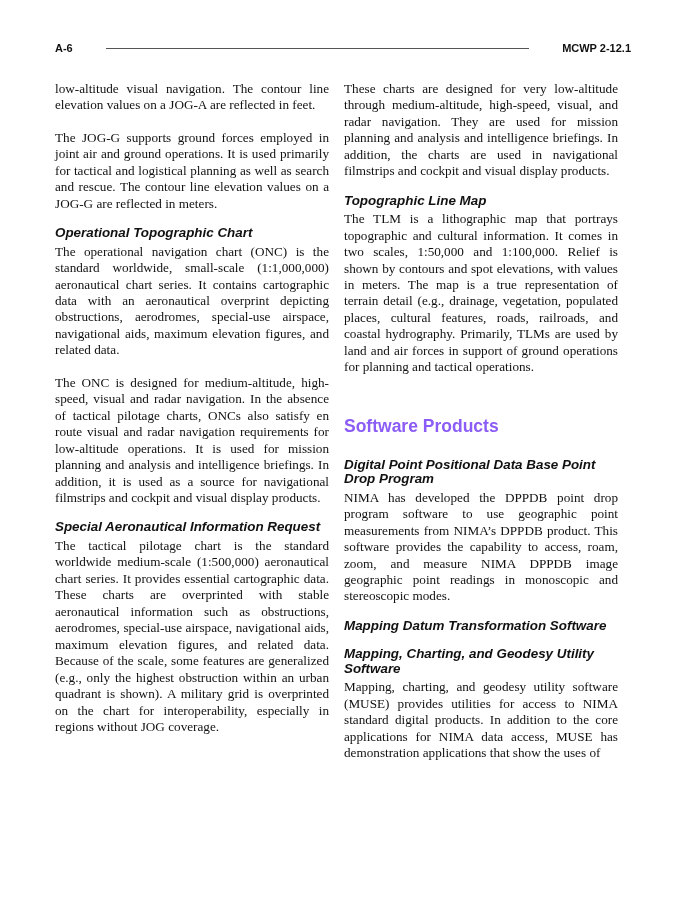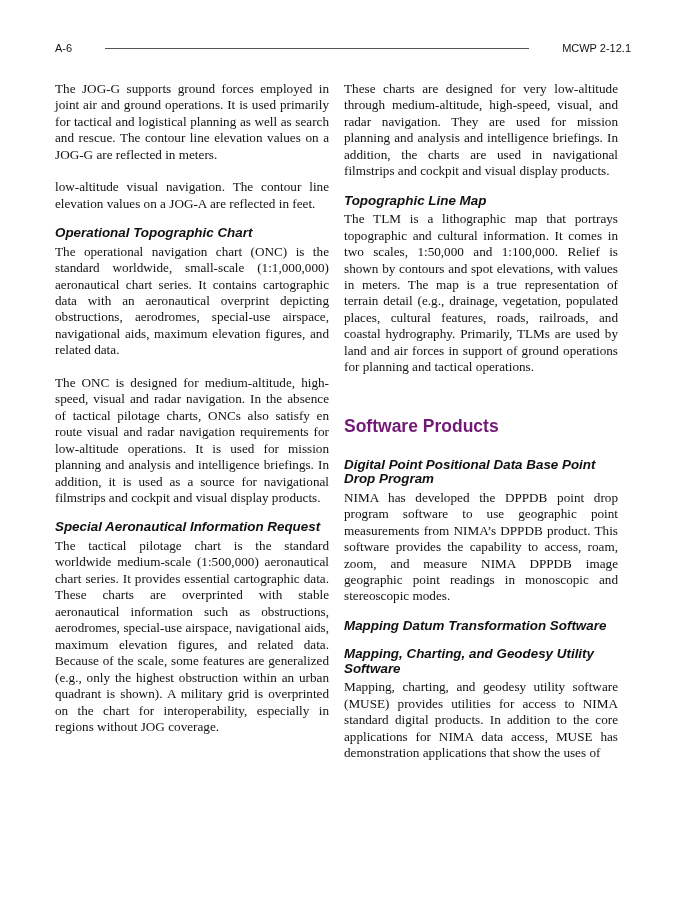--- a/index.html
+++ b/index.html
@@ -1,52 +1,52 @@
 <!DOCTYPE html>
 <html><head>
 <meta charset="utf-8">
 <style>
   html, body { margin: 0; padding: 0; background: #ffffff; }
   body { width: 695px; height: 899px; position: relative; overflow: hidden; color: #111; }
   .header {
     position: absolute; left: 55px; top: 40px; width: 576px; height: 16px;
     display: flex; align-items: center;
-    font-family: "Liberation Sans", sans-serif; font-weight: normal; font-size: 11px; color: #111; gap: 28px;
+    font-family: "Liberation Sans", sans-serif; font-weight: bold; font-size: 11px; color: #111; gap: 28px;
   }
   .header .rule { flex: 1; height: 1px; background: #555; margin: 0 5px; }
   .col { position: absolute; top: 81px; width: 274px; }
   .col.left { left: 55px; }
   .col.right { left: 344px; }
   p {
     margin: 0;
     font-family: "Liberation Serif", serif; font-size: 13.2px; line-height: 16.45px;
     text-align: justify; color: #111;
   }
   p + p { margin-top: 16px; }
   h3 {
     margin: 14px 0 3px 0;
     font-family: "Liberation Sans", sans-serif; font-weight: bold; font-size: 13.4px; line-height: 14.5px; color: #111; font-style: italic;
   }
   h2 {
     margin: 40px 0 22px 0;
-    font-family: "Liberation Sans", sans-serif; font-weight: bold; font-size: 17.5px; line-height: 20px; color: #701a75;
+    font-family: "Liberation Sans", sans-serif; font-weight: bold; font-size: 17.5px; line-height: 20px; color: #8b5cf6;
   }
 </style>
 </head>
 <body>
 
 <div class="header">
   <span>A-6</span>
   <span class="rule"></span>
   <span>MCWP 2-12.1</span>
 </div>
 
 <div class="col left">
+  <p>low-altitude visual navigation. The contour line elevation values on a JOG-A are reflected in feet.</p>
   <p>The JOG-G supports ground forces employed in joint air and ground operations. It is used primarily for tactical and logistical planning as well as search and rescue. The contour line elevation values on a JOG-G are reflected in meters.</p>
-  <p>low-altitude visual navigation. The contour line elevation values on a JOG-A are reflected in feet.</p>
 
   <h3>Operational Topographic Chart</h3>
   <p>The operational navigation chart (ONC) is the standard worldwide, small-scale (1:1,000,000) aeronautical chart series. It contains cartographic data with an aeronautical overprint depicting obstructions, aerodromes, special-use airspace, navigational aids, maximum elevation figures, and related data.</p>
   <p>The ONC is designed for medium-altitude, high-speed, visual and radar navigation. In the absence of tactical pilotage charts, ONCs also satisfy en route visual and radar navigation requirements for low-altitude operations. It is used for mission planning and analysis and intelligence briefings. In addition, it is used as a source for navigational filmstrips and cockpit and visual display products.</p>
 
   <h3>Special Aeronautical Information Request</h3>
 
   <p>The tactical pilotage chart is the standard worldwide medium-scale (1:500,000) aeronautical chart series. It provides essential cartographic data. These charts are overprinted with stable aeronautical information such as obstructions, aerodromes, special-use airspace, navigational aids, maximum elevation figures, and related data. Because of the scale, some features are generalized (e.g., only the highest obstruction within an urban quadrant is shown). A military grid is overprinted on the chart for interoperability, especially in regions without JOG coverage.</p>
 </div>
 

